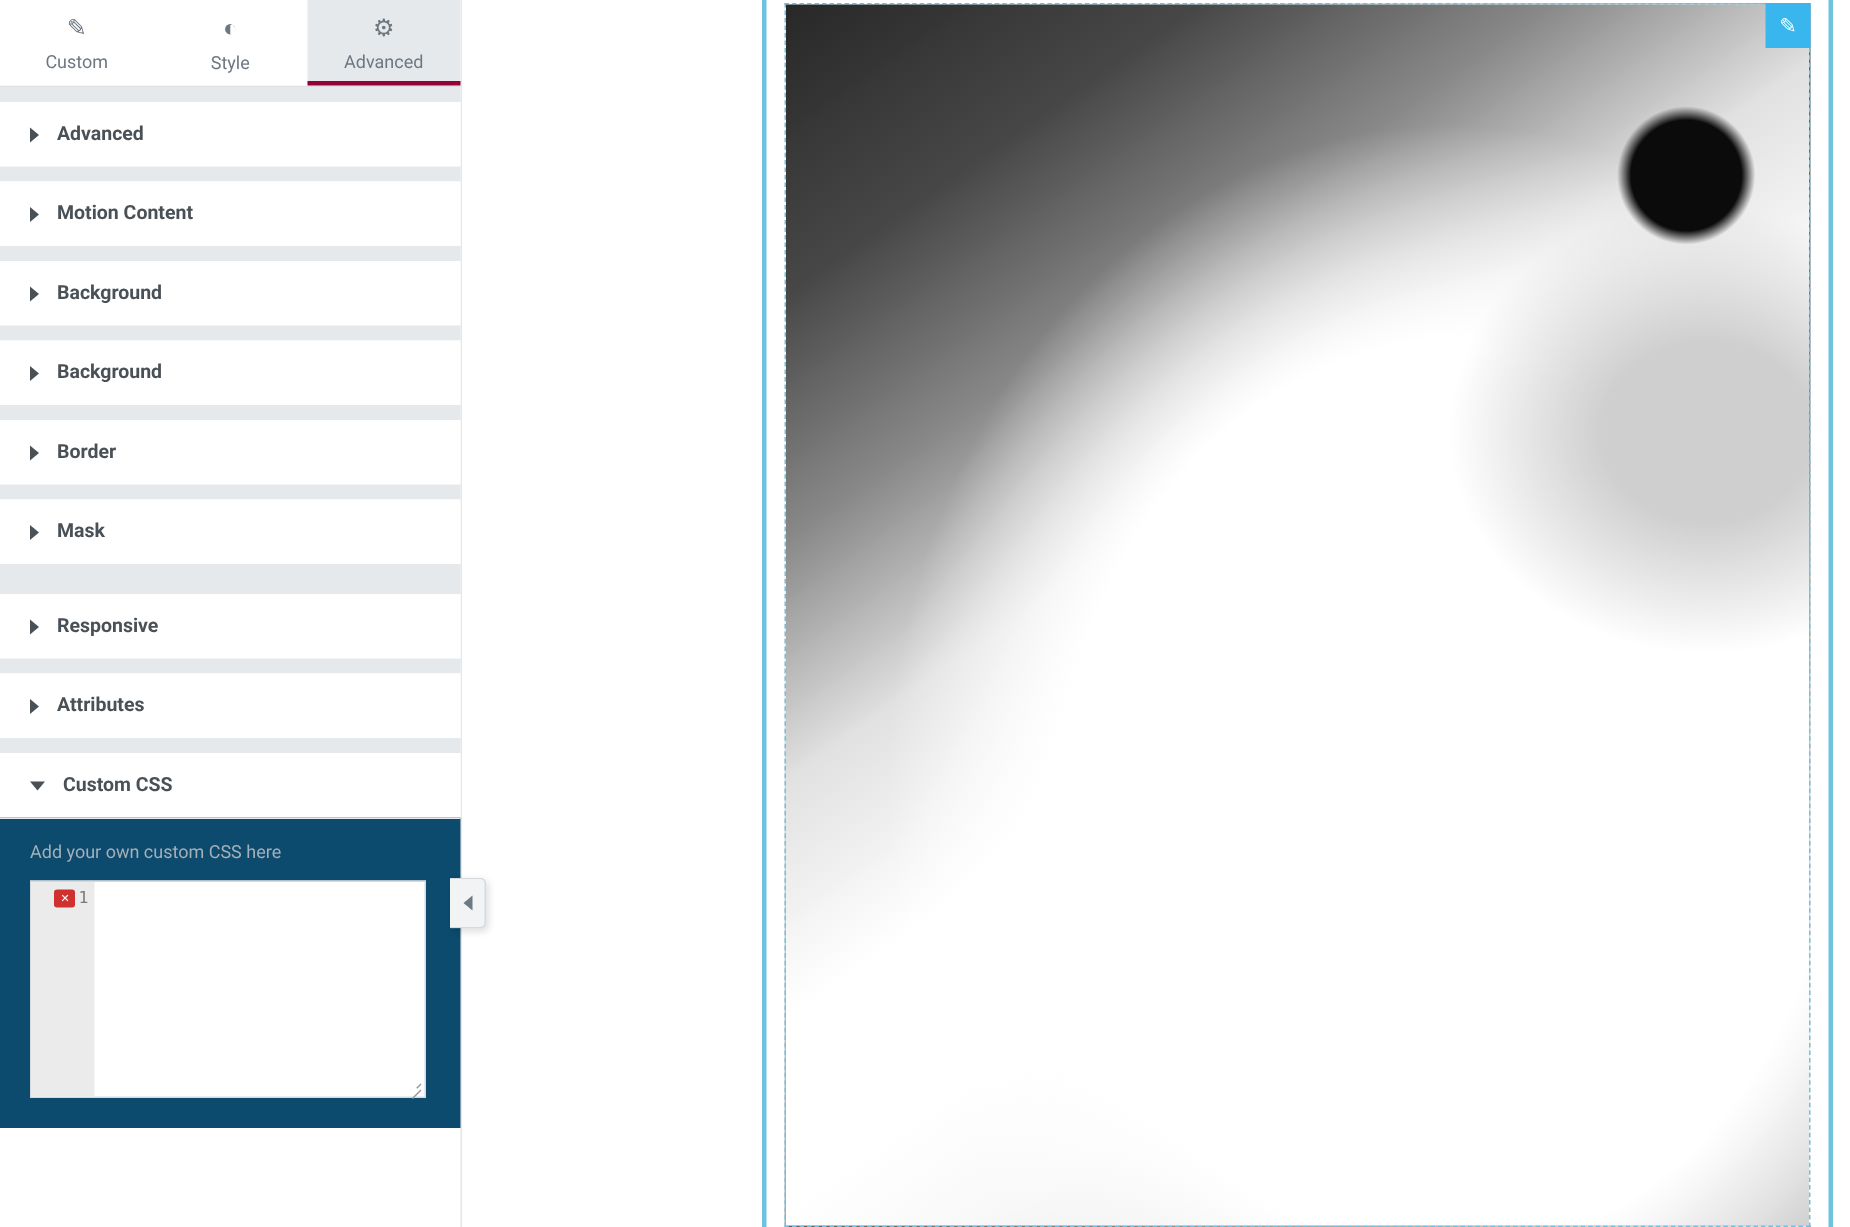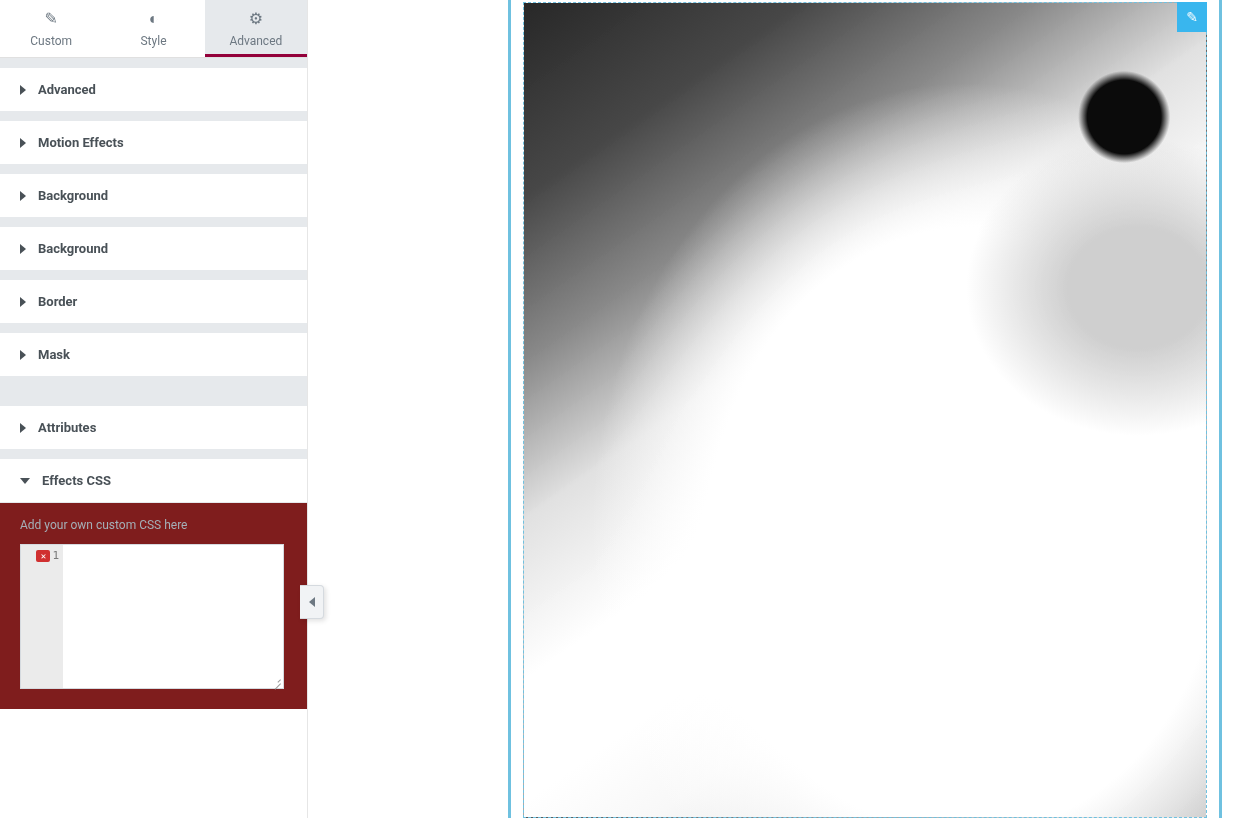--- a/index.html
+++ b/index.html
@@ -74,21 +74,21 @@
   }
   .caret.down {
     border-left: 5px solid transparent;
     border-right: 5px solid transparent;
     border-top: 6px solid #495157;
     border-bottom: none;
   }
   .section-body {
     border-top: 1px solid #e6e9ec;
     padding: 15px 20px 20px;
-    background: #7f1d1d;
+    background: #0c4a6e;
   }
   .help-text {
     font-size: 12px;
     color: #a4afb7;
     margin-bottom: 12px;
   }
   .code-editor {
     border: 1px solid #d5dadf;
     width: 264px;
     height: 145px;
@@ -239,21 +239,21 @@
 
   <div class="section-gap"></div>
   <div class="section-header">
     <span class="caret"></span>
     <span>Advanced</span>
   </div>
 
   <div class="section-gap"></div>
   <div class="section-header">
     <span class="caret"></span>
-    <span>Motion Effects</span>
+    <span>Motion Content</span>
   </div>
 
   <div class="section-gap"></div>
   <div class="section-header">
     <span class="caret"></span>
     <span>Background</span>
   </div>
 
   <div class="section-gap"></div>
   <div class="section-header">
@@ -269,31 +269,35 @@
 
   <div class="section-gap"></div>
   <div class="section-header">
     <span class="caret"></span>
     <span>Mask</span>
   </div>
 
   <div class="section-gap"></div>
 
   <div class="section-gap"></div>
+  <div class="section-header">
+    <span class="caret"></span>
+    <span>Responsive</span>
+  </div>
 
   <div class="section-gap"></div>
   <div class="section-header">
     <span class="caret"></span>
     <span>Attributes</span>
   </div>
 
   <div class="section-gap"></div>
   <div class="section-header">
     <span class="caret down"></span>
-    <span>Effects CSS</span>
+    <span>Custom CSS</span>
   </div>
   <div class="section-body">
     <div class="help-text">Add your own custom CSS here</div>
     <div class="code-editor">
       <div class="gutter">
         <div class="gutter-line">
           <span class="error-box">✕</span>
           <span class="lineno">1</span>
         </div>
       </div>

